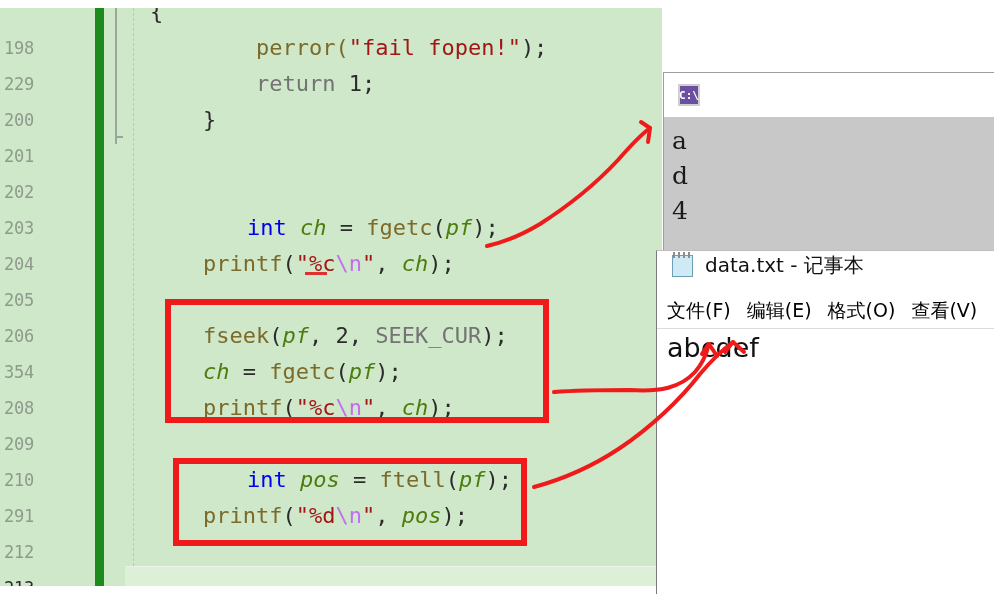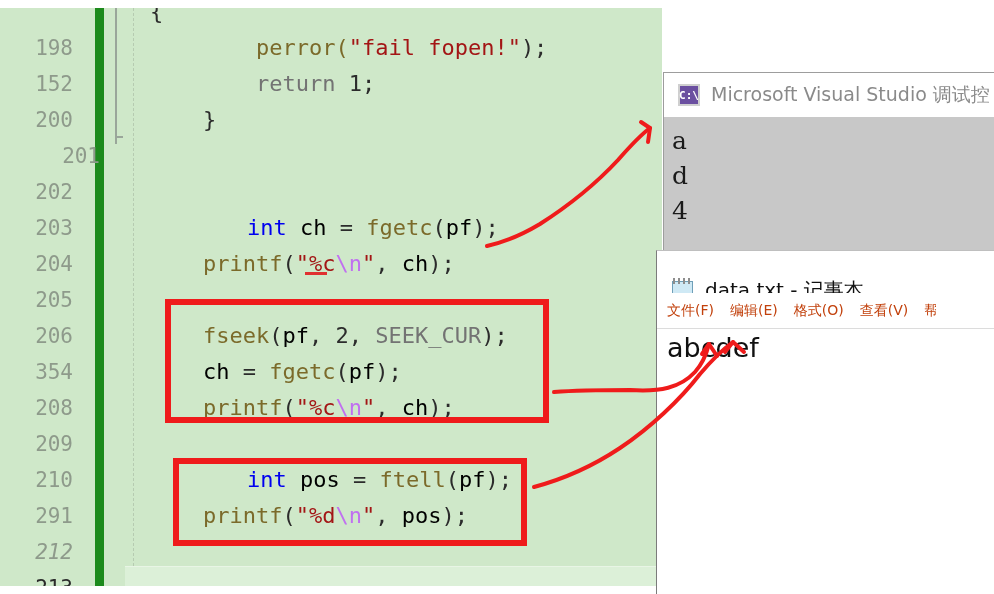--- a/index.html
+++ b/index.html
@@ -33,25 +33,25 @@
     overflow: hidden;
   }
   .gutter {
     position: absolute;
     left: 0; top: 0;
     width: 96px; height: 100%;
     background: #cfe8c9;
   }
   .linenum {
     position: absolute;
-    left: 12px;
+    left: 4px;
     width: 84px;
-    text-align: center;
+    text-align: left;
     font-family: "DejaVu Sans Mono", monospace;
-    font-size: 21px;
+    font-size: 17px;
     line-height: 36px;
     color: #8e9a8b;
     letter-spacing: -0.2px;
   }
   .linenum.dark { color: #2b2b2b; }
 
   
   .changebar {
     position: absolute;
     left: 95px;
@@ -97,21 +97,21 @@
     white-space: pre;
   }
   .codeline {
     position: absolute;
     left: 150px;
     height: 36px;
     line-height: 36px;
   }
   .kw       { color: #0000f0; margin-left: 44px; }
   .fn       { color: #7b6a2a; }
-  .id       { color: #000000; }
+  .id       { color: #4d7c0f; font-style: italic; }
   .punct    { color: #2b2b2b; }
   .str      { color: #a31515; }
   .esc      { color: #c070f0; }
   .macro    { color: #737373; }
   .num      { color: #2b2b2b; }
   .plain    { color: #2b2b2b; }
 
   .squiggle {
     position: absolute;
     height: 3px;
@@ -199,24 +199,24 @@
     top: 250px;
     width: 338px;
     height: 344px;
     background: #ffffff;
     border-left: 1px solid #7b7b7b;
     border-top: 1px solid #bfbfbf;
     overflow: hidden;
   }
   .np-title {
     position: absolute;
-    left: 0; top: 11px;
+    left: 0; top: 1px;
     width: 100%; height: 42px;
     display: flex;
-    align-items: flex-end;
+    align-items: flex-start;
     padding-left: 14px;
     box-sizing: border-box;
     background: #ffffff;
   }
   .np-icon {
     width: 24px; height: 26px;
     position: relative;
     flex: 0 0 auto;
   }
   .np-icon .pad {
@@ -246,22 +246,22 @@
     width: 100%; height: 36px;
     display: flex;
     align-items: center;
     padding-left: 10px;
     box-sizing: border-box;
     background: #ffffff;
     border-bottom: 1px solid #dcdcdc;
   }
   .np-menu-item {
     font-family: "DejaVu Sans", sans-serif;
-    font-size: 14px;
-    color: #c2410c;
+    font-size: 19px;
+    color: #000000;
     margin-right: 16px;
     white-space: nowrap;
   }
   .np-menu-item.clip {
     overflow: hidden;
     width: 12px;
     margin-right: 0;
   }
   .np-content {
     position: absolute;
@@ -300,51 +300,50 @@
   <div class="editor">
     <div class="gutter"></div>
     <div class="changebar"></div>
     <div class="foldcol"></div>
     <div class="foldtick"></div>
     <div class="guideline"></div>
     <div class="bottomband"></div>
 
     <div id="linenums">
         <div class="linenum" style="top: 22px;">198</div>
-        <div class="linenum" style="top: 58px;">152</div>
+        <div class="linenum" style="top: 58px;">229</div>
         <div class="linenum" style="top: 94px;">200</div>
-        <div class="linenum" style="top: 130px; margin-left: 27px;">201</div>
+        <div class="linenum" style="top: 130px;">201</div>
         <div class="linenum" style="top: 166px;">202</div>
         <div class="linenum" style="top: 202px;">203</div>
         <div class="linenum" style="top: 238px;">204</div>
         <div class="linenum" style="top: 274px;">205</div>
         <div class="linenum" style="top: 310px;">206</div>
         <div class="linenum" style="top: 346px;">354</div>
         <div class="linenum" style="top: 382px;">208</div>
         <div class="linenum" style="top: 418px;">209</div>
         <div class="linenum" style="top: 454px;">210</div>
         <div class="linenum" style="top: 490px;">291</div>
-        <div class="linenum" style="top: 526px; font-style: italic;">212</div>
+        <div class="linenum" style="top: 526px;">212</div>
         <div class="linenum dark" style="top: 562px;">213</div>
       </div>
 
     <div class="codelayer" id="codelayer"><div class="codeline" style="top: -14px;"><span class="punct">{</span></div><div class="codeline" style="top: 22px;"><span class="fn">        perror(</span><span class="str">"fail fopen!"</span><span class="punct">);</span></div><div class="codeline" style="top: 58px;"><span class="plain">        </span><span class="macro">return</span><span class="plain"> </span><span class="num">1</span><span class="punct">;</span></div><div class="codeline" style="top: 94px;"><span class="punct">    }</span></div><div class="codeline" style="top: 130px;"></div><div class="codeline" style="top: 166px;"></div><div class="codeline" style="top: 202px;"><span class="plain">    </span><span class="kw">int</span><span class="plain"> </span><span class="id">ch</span><span class="punct"> = </span><span class="fn">fgetc</span><span class="punct">(</span><span class="id">pf</span><span class="punct">);</span></div><div class="codeline" style="top: 238px;"><span class="plain">    </span><span class="fn">printf</span><span class="punct">(</span><span class="str">"%c</span><span class="esc">\n</span><span class="str">"</span><span class="punct">, </span><span class="id">ch</span><span class="punct">);</span></div><div class="codeline" style="top: 274px;"></div><div class="codeline" style="top: 310px;"><span class="plain">    </span><span class="fn">fseek</span><span class="punct">(</span><span class="id">pf</span><span class="punct">, </span><span class="num">2</span><span class="punct">, </span><span class="macro">SEEK_CUR</span><span class="punct">);</span></div><div class="codeline" style="top: 346px;"><span class="plain">    </span><span class="id">ch</span><span class="punct"> = </span><span class="fn">fgetc</span><span class="punct">(</span><span class="id">pf</span><span class="punct">);</span></div><div class="codeline" style="top: 382px;"><span class="plain">    </span><span class="fn">printf</span><span class="punct">(</span><span class="str">"%c</span><span class="esc">\n</span><span class="str">"</span><span class="punct">, </span><span class="id">ch</span><span class="punct">);</span></div><div class="codeline" style="top: 418px;"></div><div class="codeline" style="top: 454px;"><span class="plain">    </span><span class="kw">int</span><span class="plain"> </span><span class="id">pos</span><span class="punct"> = </span><span class="fn">ftell</span><span class="punct">(</span><span class="id">pf</span><span class="punct">);</span></div><div class="codeline" style="top: 490px;"><span class="plain">    </span><span class="fn">printf</span><span class="punct">(</span><span class="str">"%d</span><span class="esc">\n</span><span class="str">"</span><span class="punct">, </span><span class="id">pos</span><span class="punct">);</span></div><div class="codeline" style="top: 526px;"></div><div class="codeline" style="top: 562px;"></div></div>
 
     <div class="squiggle" style="left:305px; top:264px; width:22px;"></div>
 
     <div class="redbox" style="left:165px; top:291px; width:384px; height:124px;"></div>
     <div class="redbox" style="left:173px; top:450px; width:354px; height:88px;"></div>
   </div>
 
   <div class="console-win">
     <div class="console-title">
       <div class="console-icon">
         <span>C:\</span>
       </div>
-      <div class="console-title-text">Microsoft Visual Studio 调试控</div>
     </div>
     <div class="console-body">
       <div class="console-line">a</div>
       <div class="console-line">d</div>
       <div class="console-line">4</div>
 
     </div>
   </div>
 
   <div class="notepad-win">

